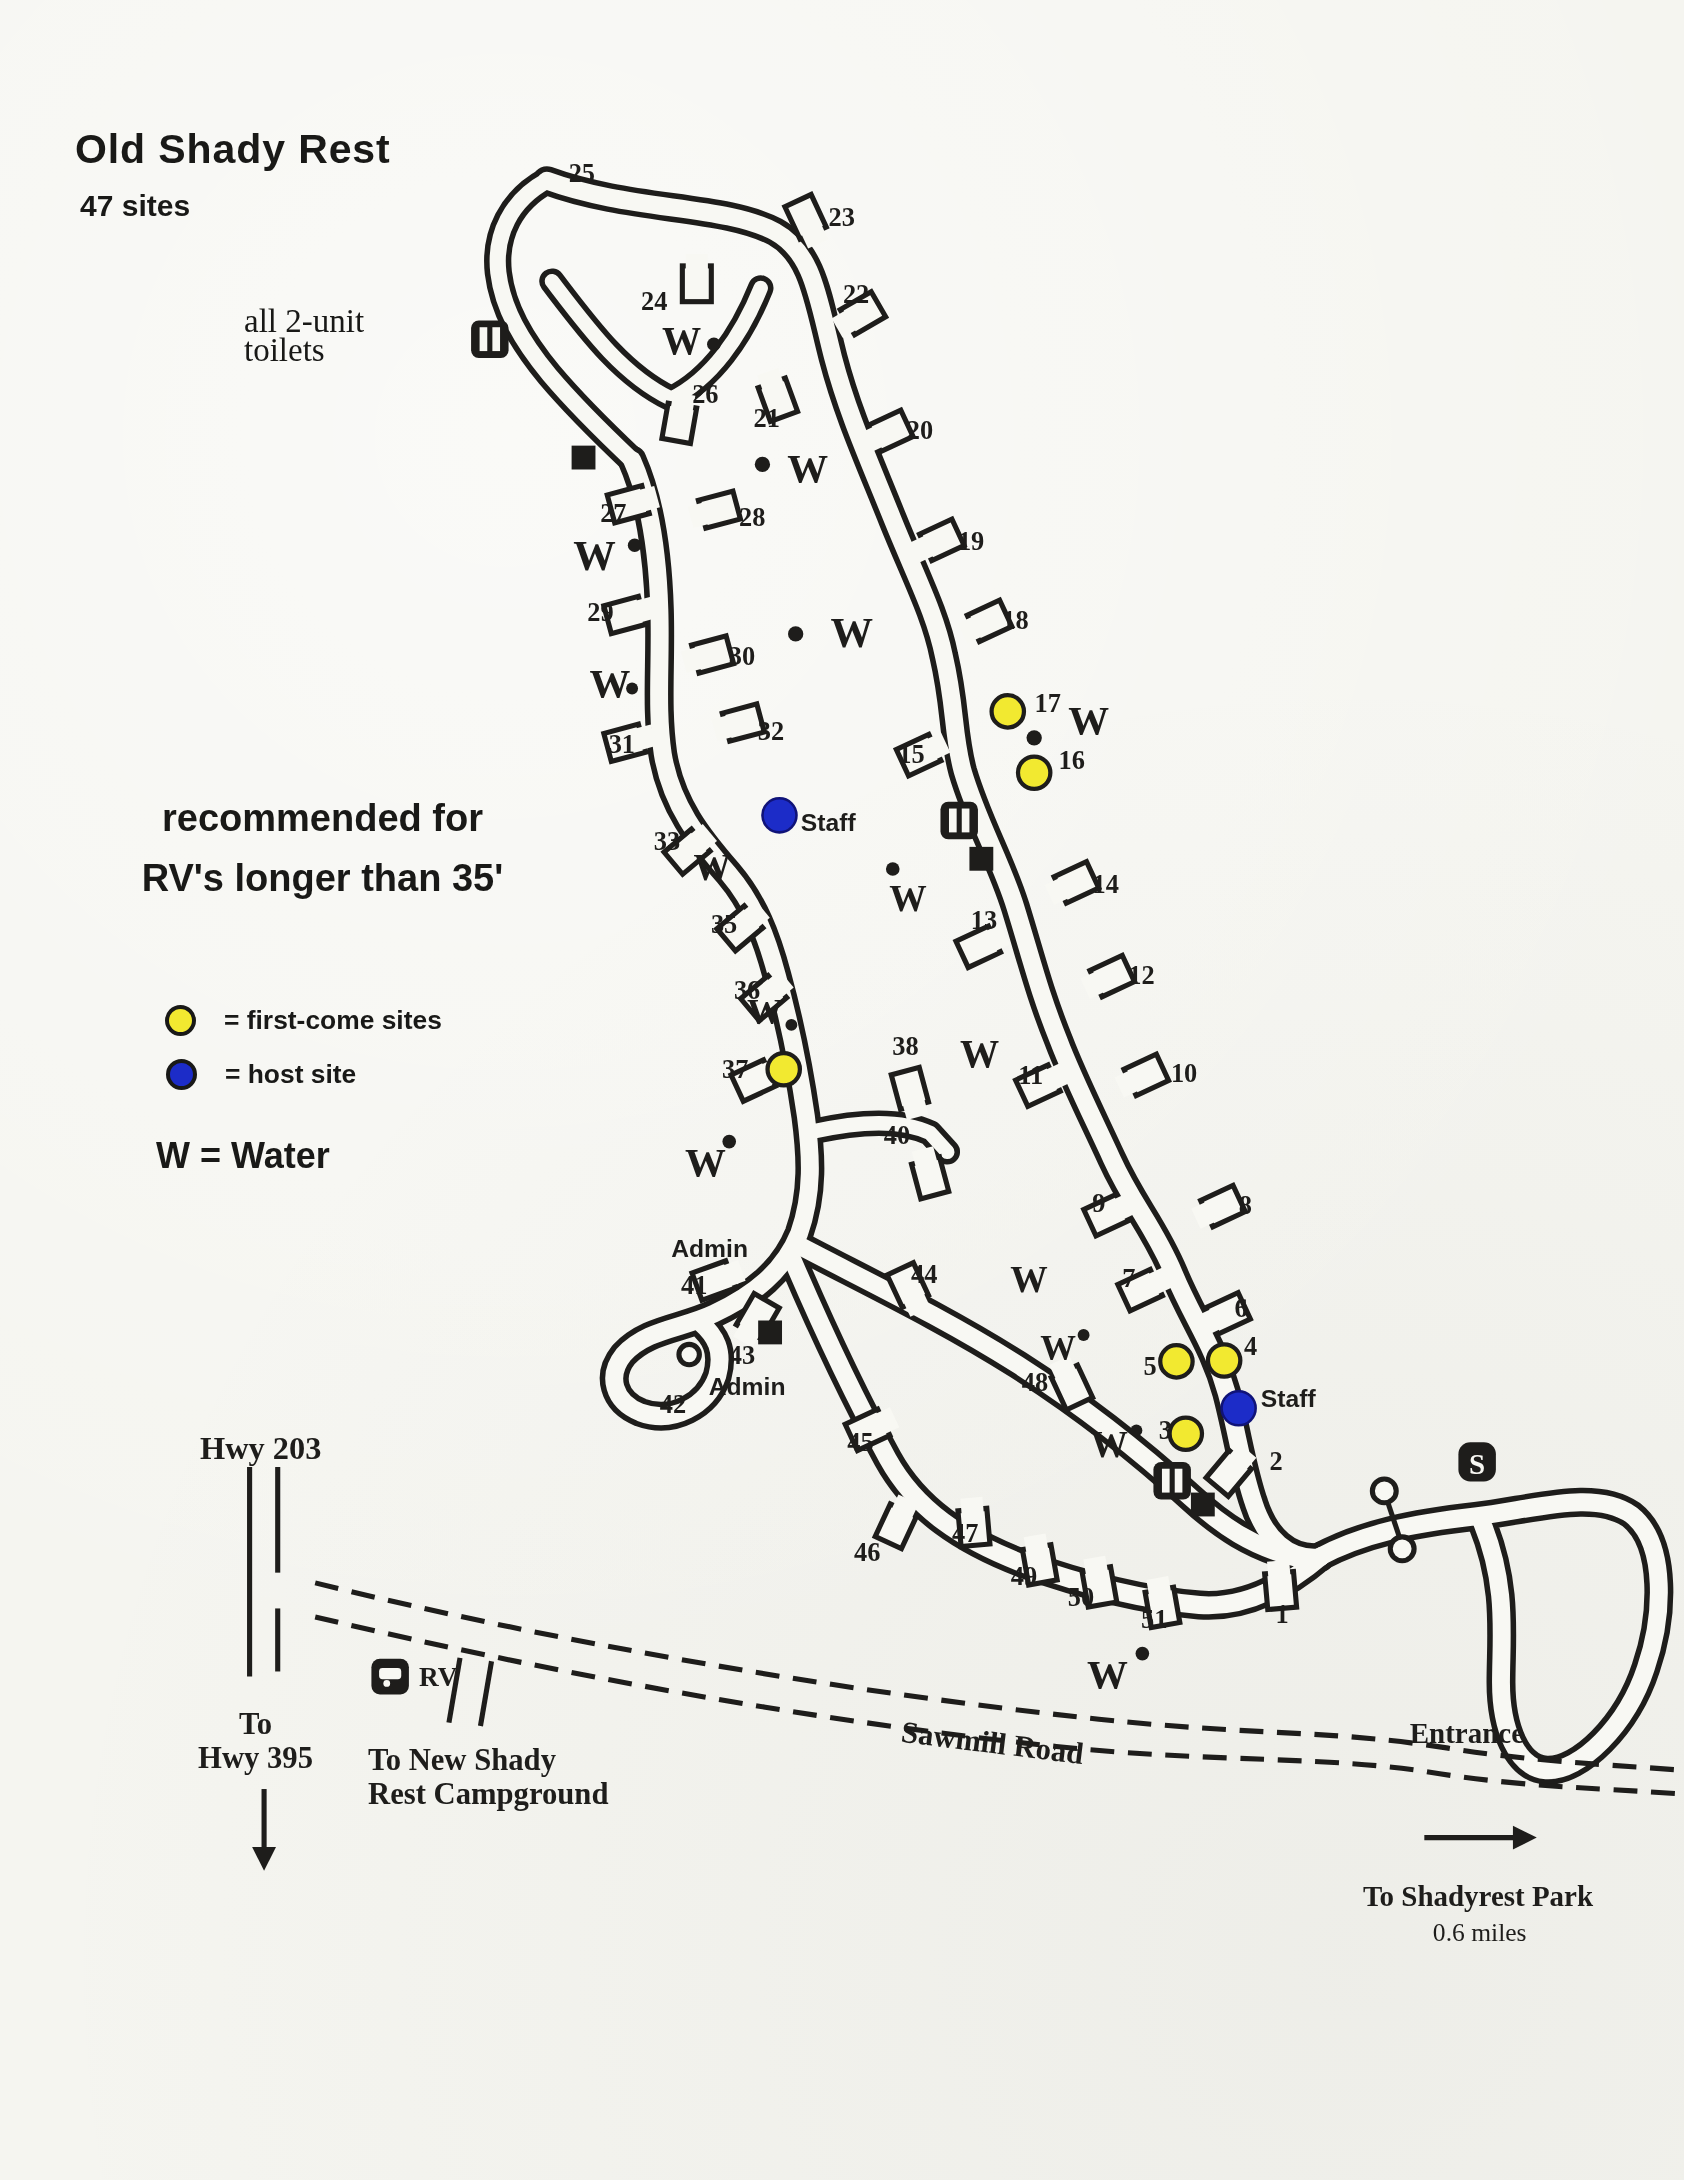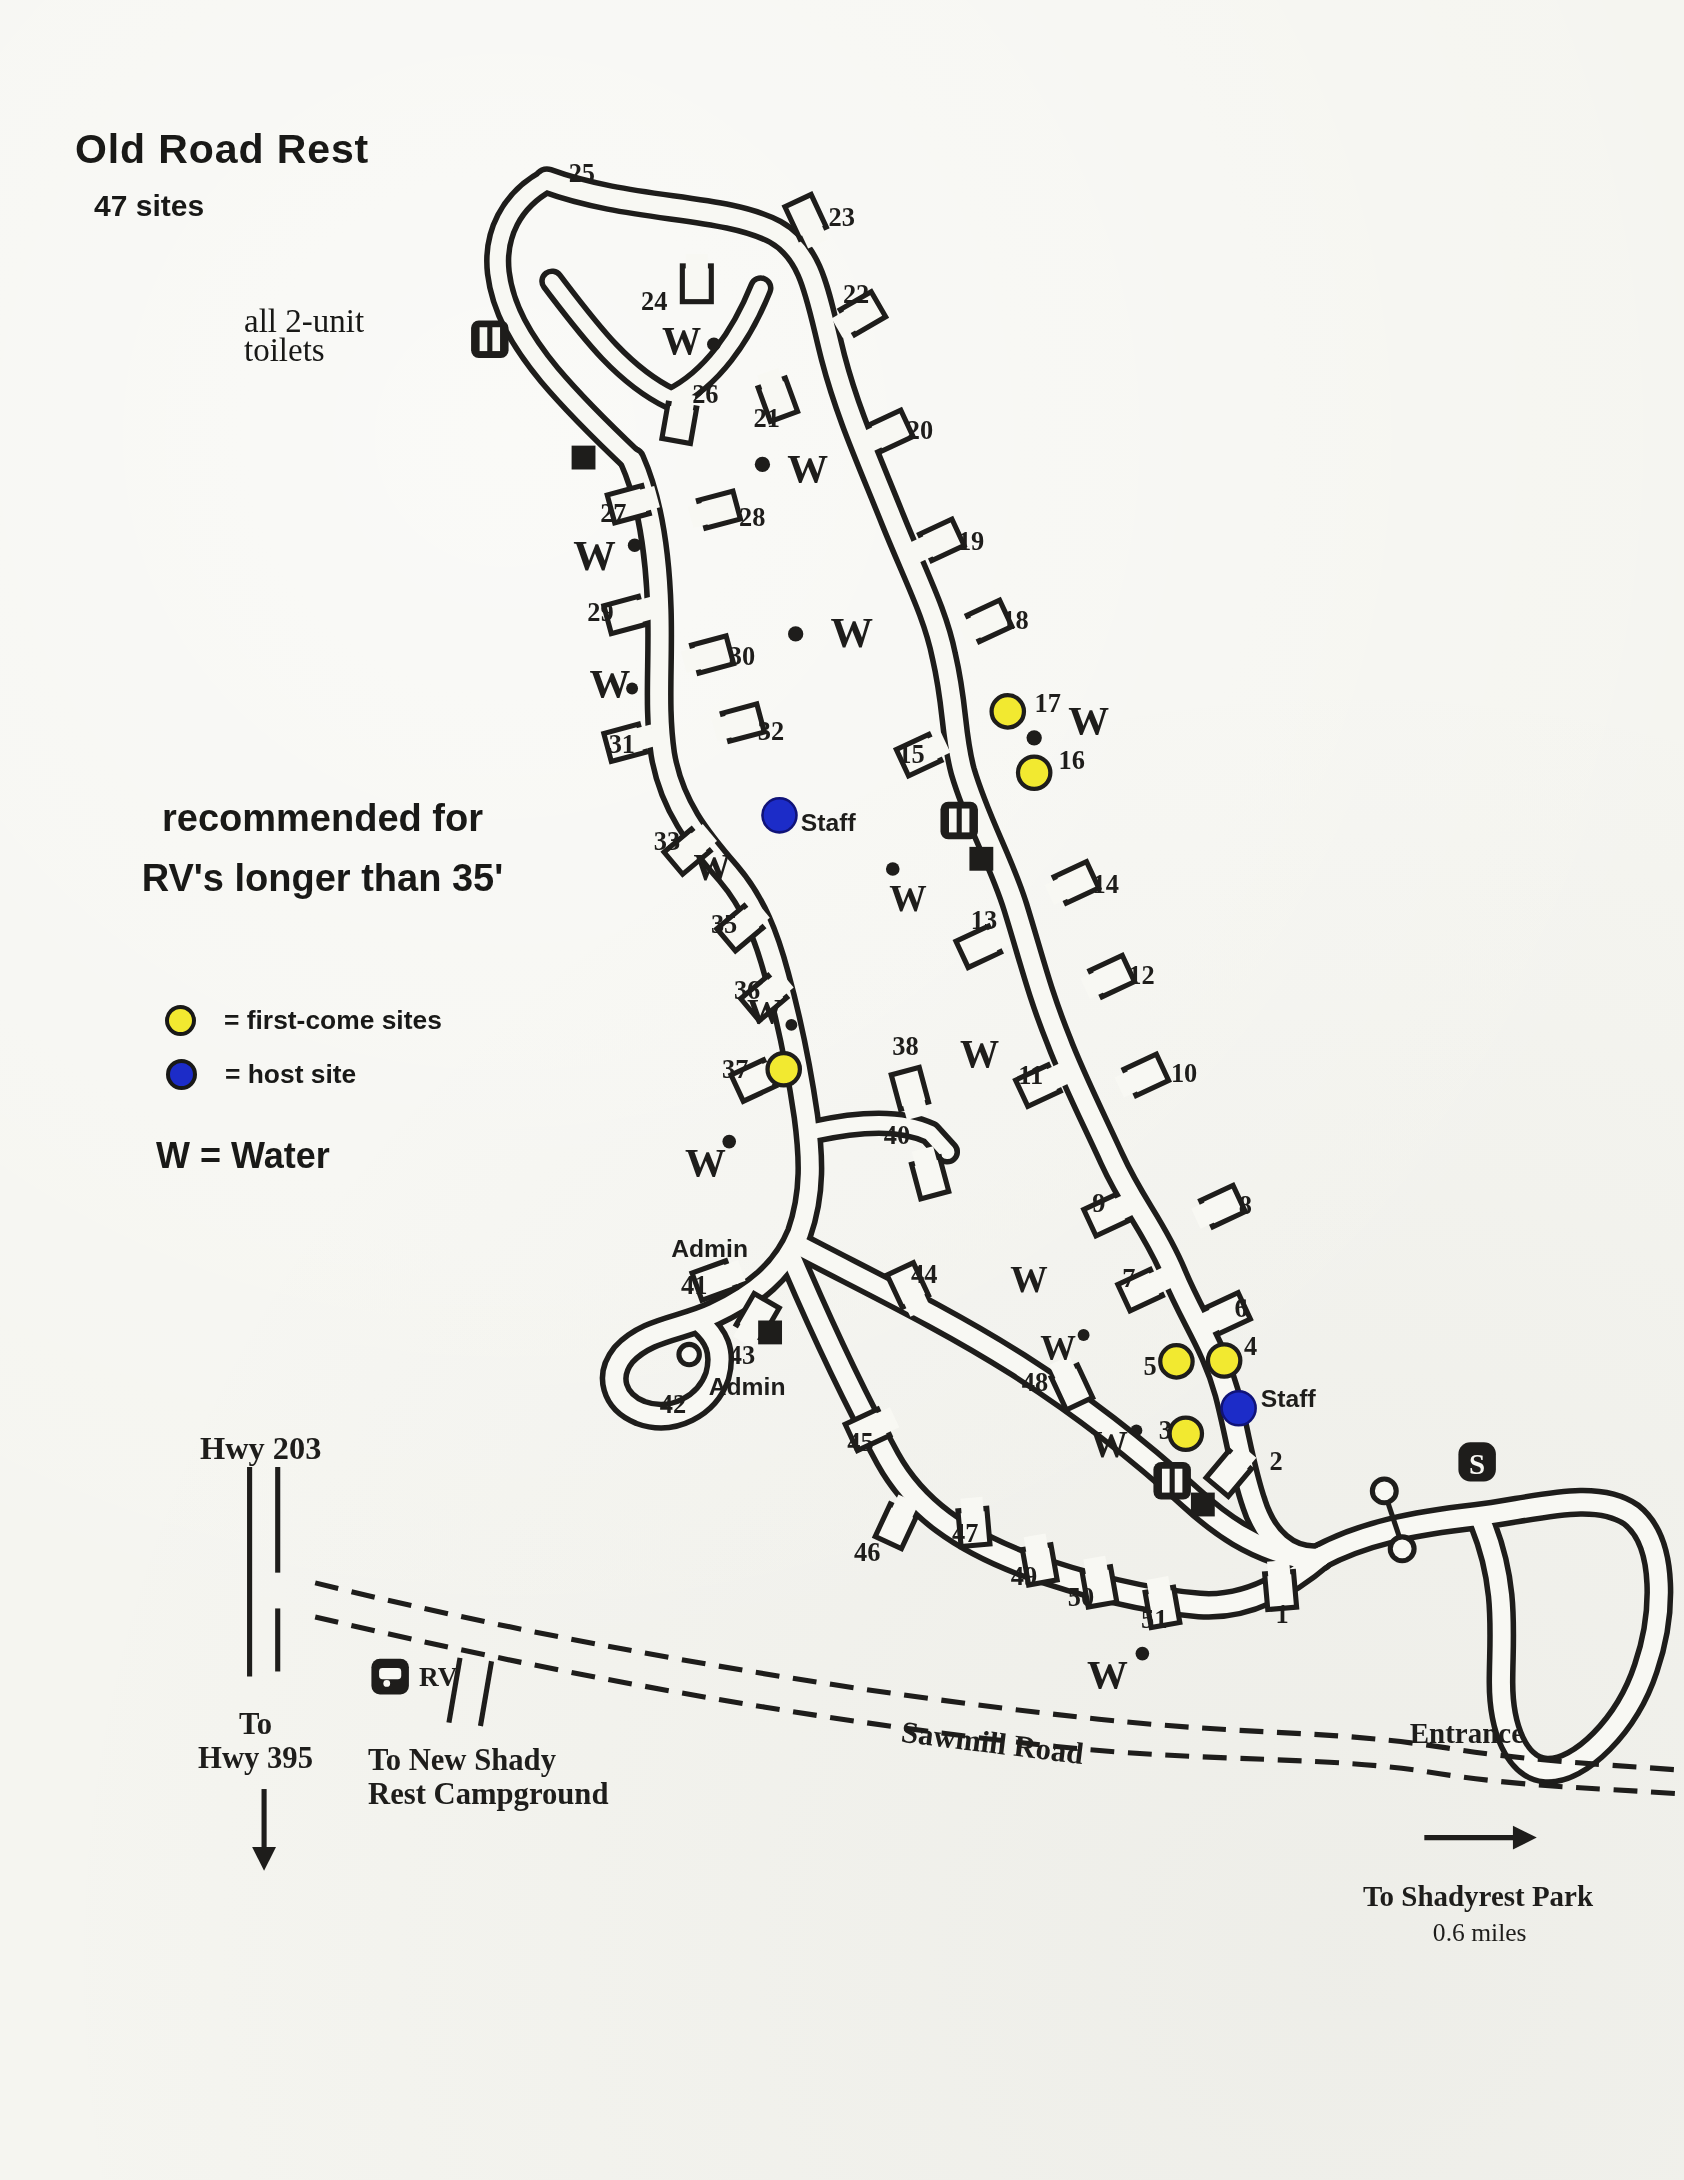--- a/index.html
+++ b/index.html
@@ -336,22 +336,22 @@
       <text x="300" y="2064" text-anchor="middle" dominant-baseline="central" font-family="&quot;Liberation Serif&quot;,serif" font-size="36" fill="#1e1d1b" font-weight="bold">Hwy 395</text>
       <text x="432" y="2066" text-anchor="start" dominant-baseline="central" font-family="&quot;Liberation Serif&quot;,serif" font-size="36" fill="#1e1d1b" font-weight="bold">To New Shady</text>
       <text x="432" y="2106" text-anchor="start" dominant-baseline="central" font-family="&quot;Liberation Serif&quot;,serif" font-size="36" fill="#1e1d1b" font-weight="bold">Rest Campground</text>
       <text x="1165" y="2046" text-anchor="middle" dominant-baseline="central" font-family="&quot;Liberation Serif&quot;,serif" font-size="36" fill="#1e1d1b" font-weight="bold" transform="rotate(7 1165 2046)">Sawmill Road</text>
       <text x="1722" y="2034" text-anchor="middle" dominant-baseline="central" font-family="&quot;Liberation Serif&quot;,serif" font-size="34" fill="#1e1d1b" font-weight="bold">Entrance</text>
       <text x="1735" y="2226" text-anchor="middle" dominant-baseline="central" font-family="&quot;Liberation Serif&quot;,serif" font-size="34" fill="#1e1d1b" font-weight="bold">To Shadyrest Park</text>
       <text x="1737" y="2268" text-anchor="middle" dominant-baseline="central" font-family="&quot;Liberation Serif&quot;,serif" font-size="30" fill="#1e1d1b">0.6 miles</text>
       <text x="492" y="1968" text-anchor="start" dominant-baseline="central" font-family="&quot;Liberation Serif&quot;,serif" font-size="32" fill="#1e1d1b" font-weight="bold">RV</text>
     </svg>
 
-  <div class="ovl title" style="left:75px;top:126px;">Old Road Rest</div>
-  <div class="ovl subtitle" style="left:94px;top:189px;">47 sites</div>
+  <div class="ovl title" style="left:75px;top:126px;">Old Shady Rest</div>
+  <div class="ovl subtitle" style="left:80px;top:189px;">47 sites</div>
 
   <div class="ovl note" style="left:244px;top:307px;">
     <div>all 2-unit</div>
     <div>toilets</div>
   </div>
 
   <div class="ovl warning" style="left:118px;top:788px;">
     <div>recommended for</div>
     <div>RV's longer than 35'</div>
   </div>

